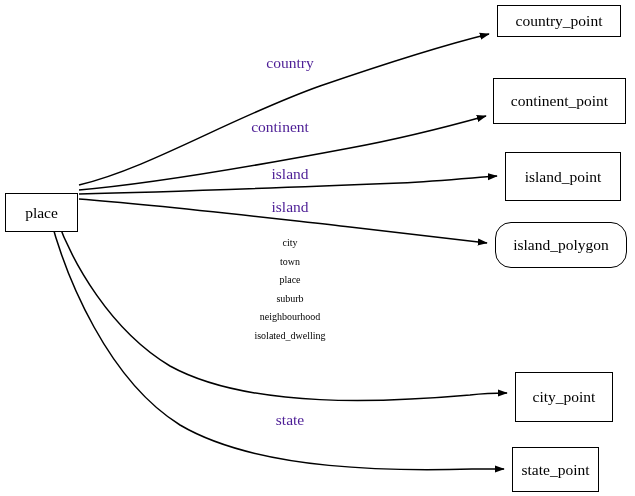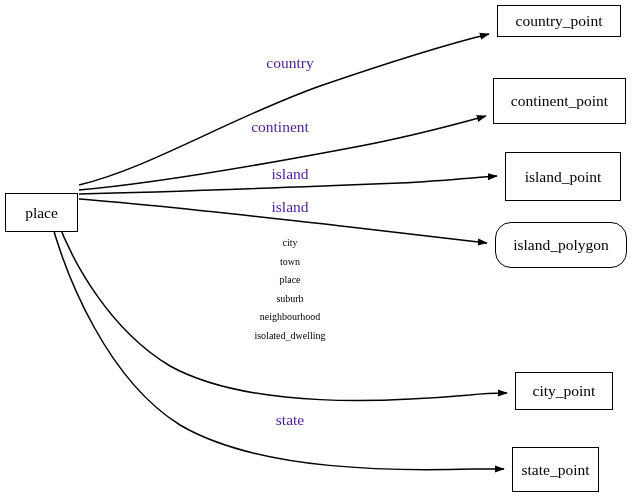--- a/index.html
+++ b/index.html
@@ -90,21 +90,21 @@
       </div>
       <div class="node-box" style="left: 493px; top: 78px; width: 133px; height: 46px;">
         <span class="node-label">continent_point</span>
       </div>
       <div class="node-box" style="left: 505px; top: 152px; width: 116px; height: 49px;">
         <span class="node-label">island_point</span>
       </div>
       <div class="node-box" style="left: 495px; top: 222px; width: 132px; height: 46px; border-radius: 16px;">
         <span class="node-label">island_polygon</span>
       </div>
-      <div class="node-box" style="left: 515px; top: 372px; width: 98px; height: 38px;">
+      <div class="node-box" style="left: 515px; top: 372px; width: 98px; height: 50px;">
         <span class="node-label">city_point</span>
       </div>
       <div class="node-box" style="left: 512px; top: 447px; width: 87px; height: 45px;">
         <span class="node-label">state_point</span>
       </div>
     </div>
   <div id="label-layer">
       <div class="edge-label" style="left: 290px; top: 55px;">country</div>
       <div class="edge-label" style="left: 280px; top: 119px;">continent</div>
       <div class="edge-label" style="left: 290px; top: 166px;">island</div>

